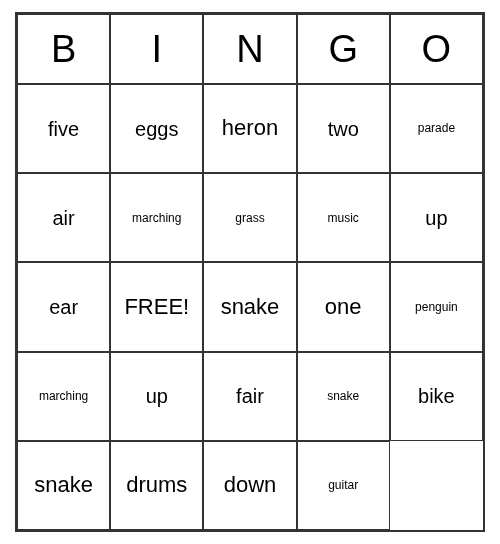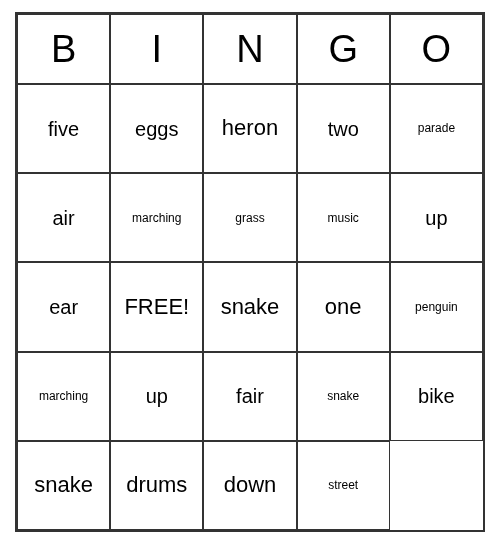--- a/index.html
+++ b/index.html
@@ -157,15 +157,15 @@
   <div class="bingo-cell">
     <span class="cell-text medium">snake</span>
   </div>
   <div class="bingo-cell">
     <span class="cell-text medium">drums</span>
   </div>
   <div class="bingo-cell">
     <span class="cell-text medium">down</span>
   </div>
   <div class="bingo-cell">
-    <span class="cell-text small">street</span>
+    <span class="cell-text small">guitar</span>
   </div>
 </div>
 
 </body></html>

